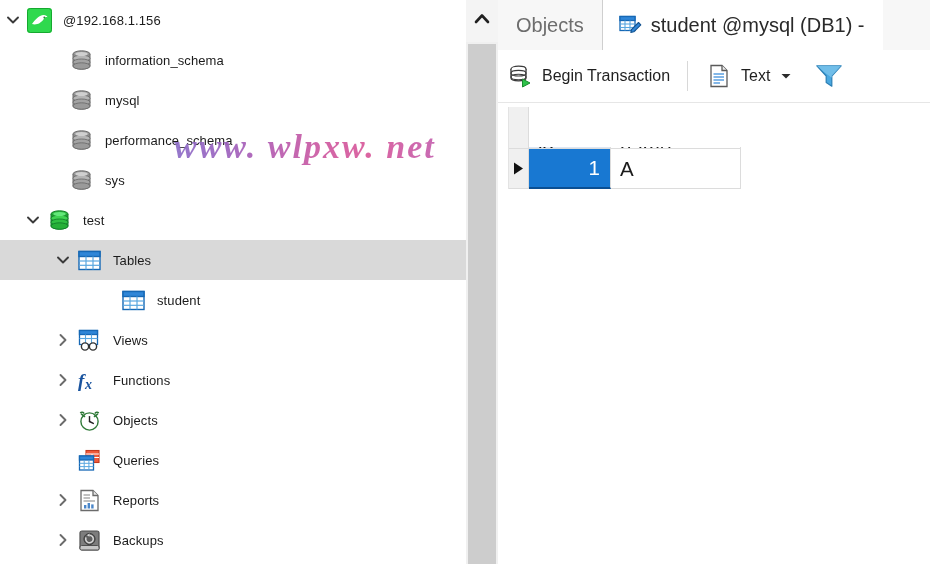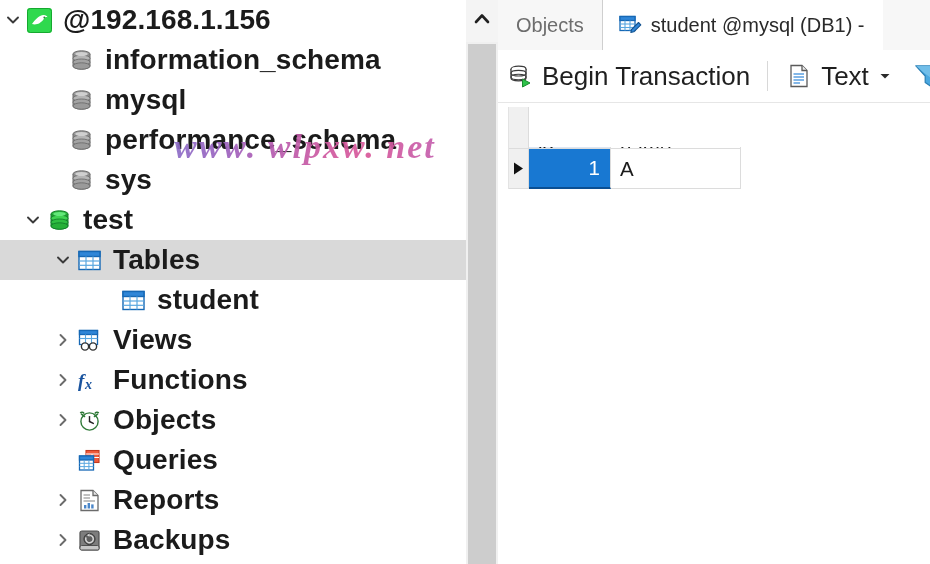--- a/index.html
+++ b/index.html
@@ -63,25 +63,24 @@
     height: 30px;
     flex: 0 0 30px;
     display: flex;
     align-items: center;
     justify-content: center;
     margin-right: 9px;
   }
   .tree-icon svg { display: block; }
 
   .tree-label {
-    font-size: 28px;
+    font-size: 13px;
     color: #1b1b1b;
     letter-spacing: 0.1px;
     font-family: "Liberation Sans", sans-serif;
-    font-weight: bold;
   }
 
   
   .ind-0 { padding-left: 2px; }
   .ind-1 { padding-left: 44px; }
   .ind-2 { padding-left: 44px; }
   .ind-3 { padding-left: 88px; }
 
   
   .scroll-strip {
@@ -173,21 +172,21 @@
     white-space: nowrap;
   }
   .tb-item .tb-ico {
     width: 28px; height: 28px;
     flex: 0 0 28px;
     display:flex; align-items:center; justify-content:center;
     margin-right: 8px;
   }
   .tb-ico svg { display:block; }
   .tb-label {
-    font-size: 26px;
+    font-size: 16px;
     color: #1f1f1f;
   }
   .tb-sep {
     width: 1px;
     height: 30px;
     background: #d8d8d8;
     margin: 0 9px;
     flex: 0 0 1px;
   }
   .tb-caret {

